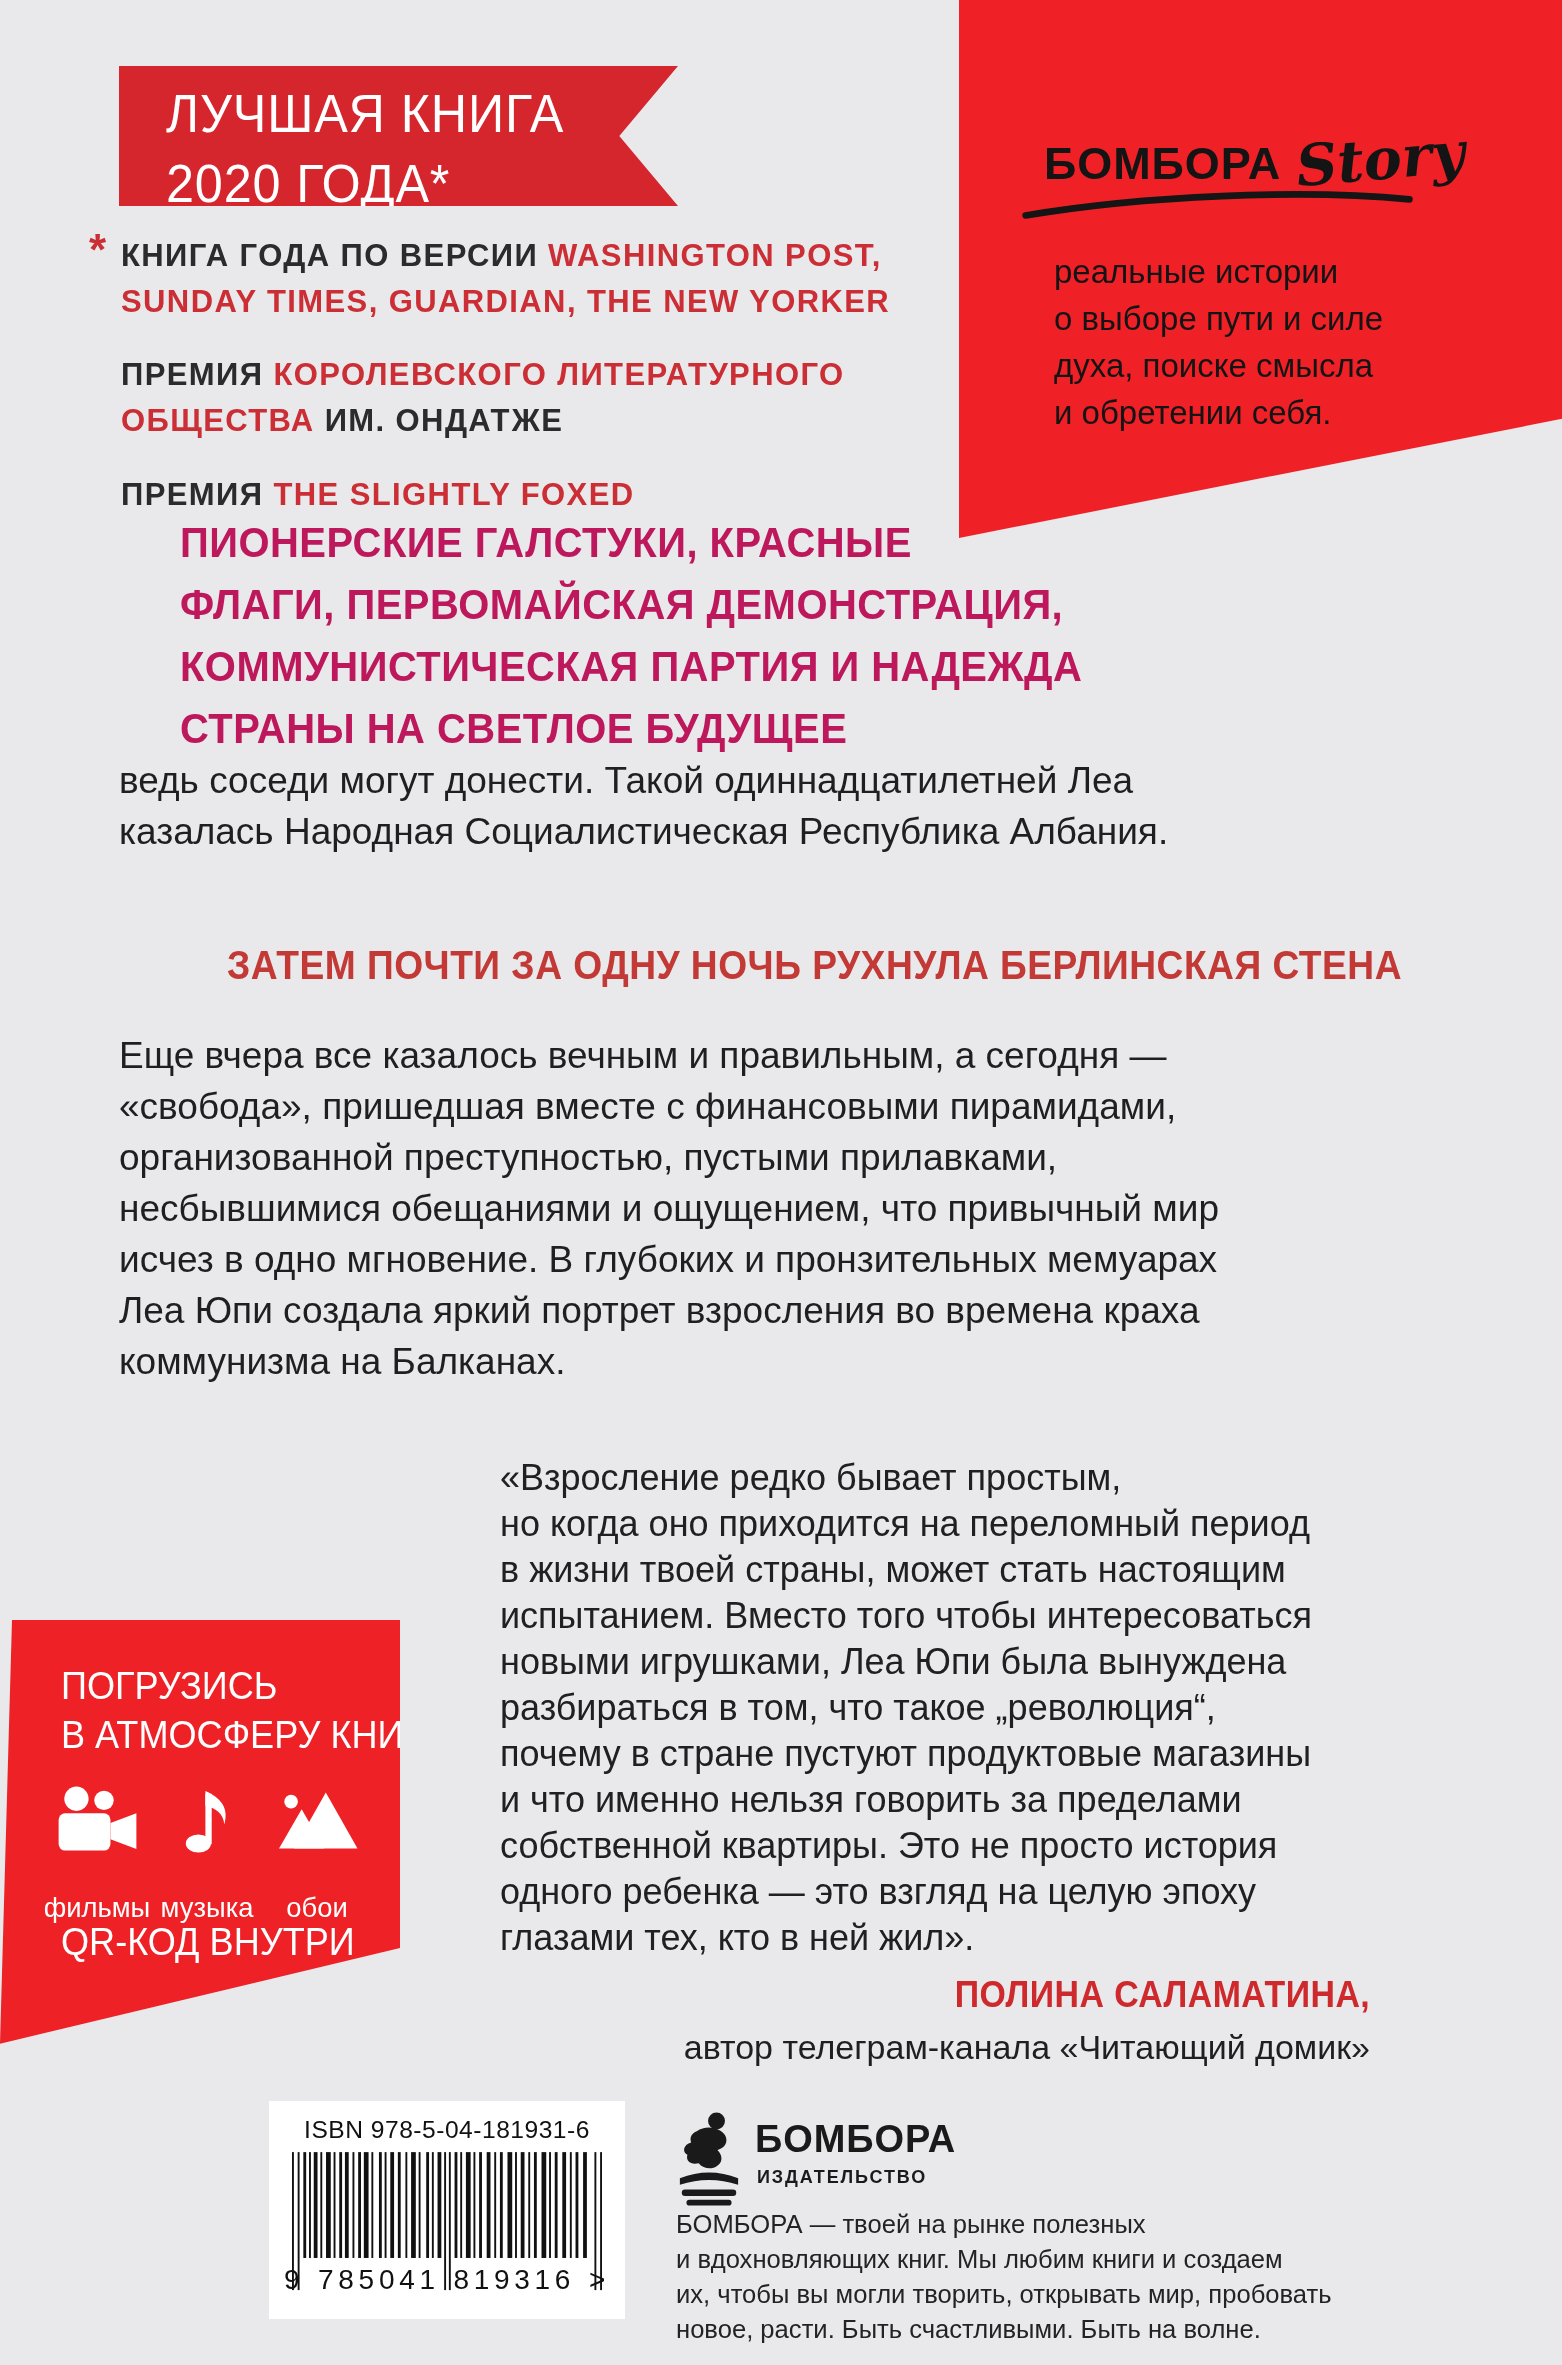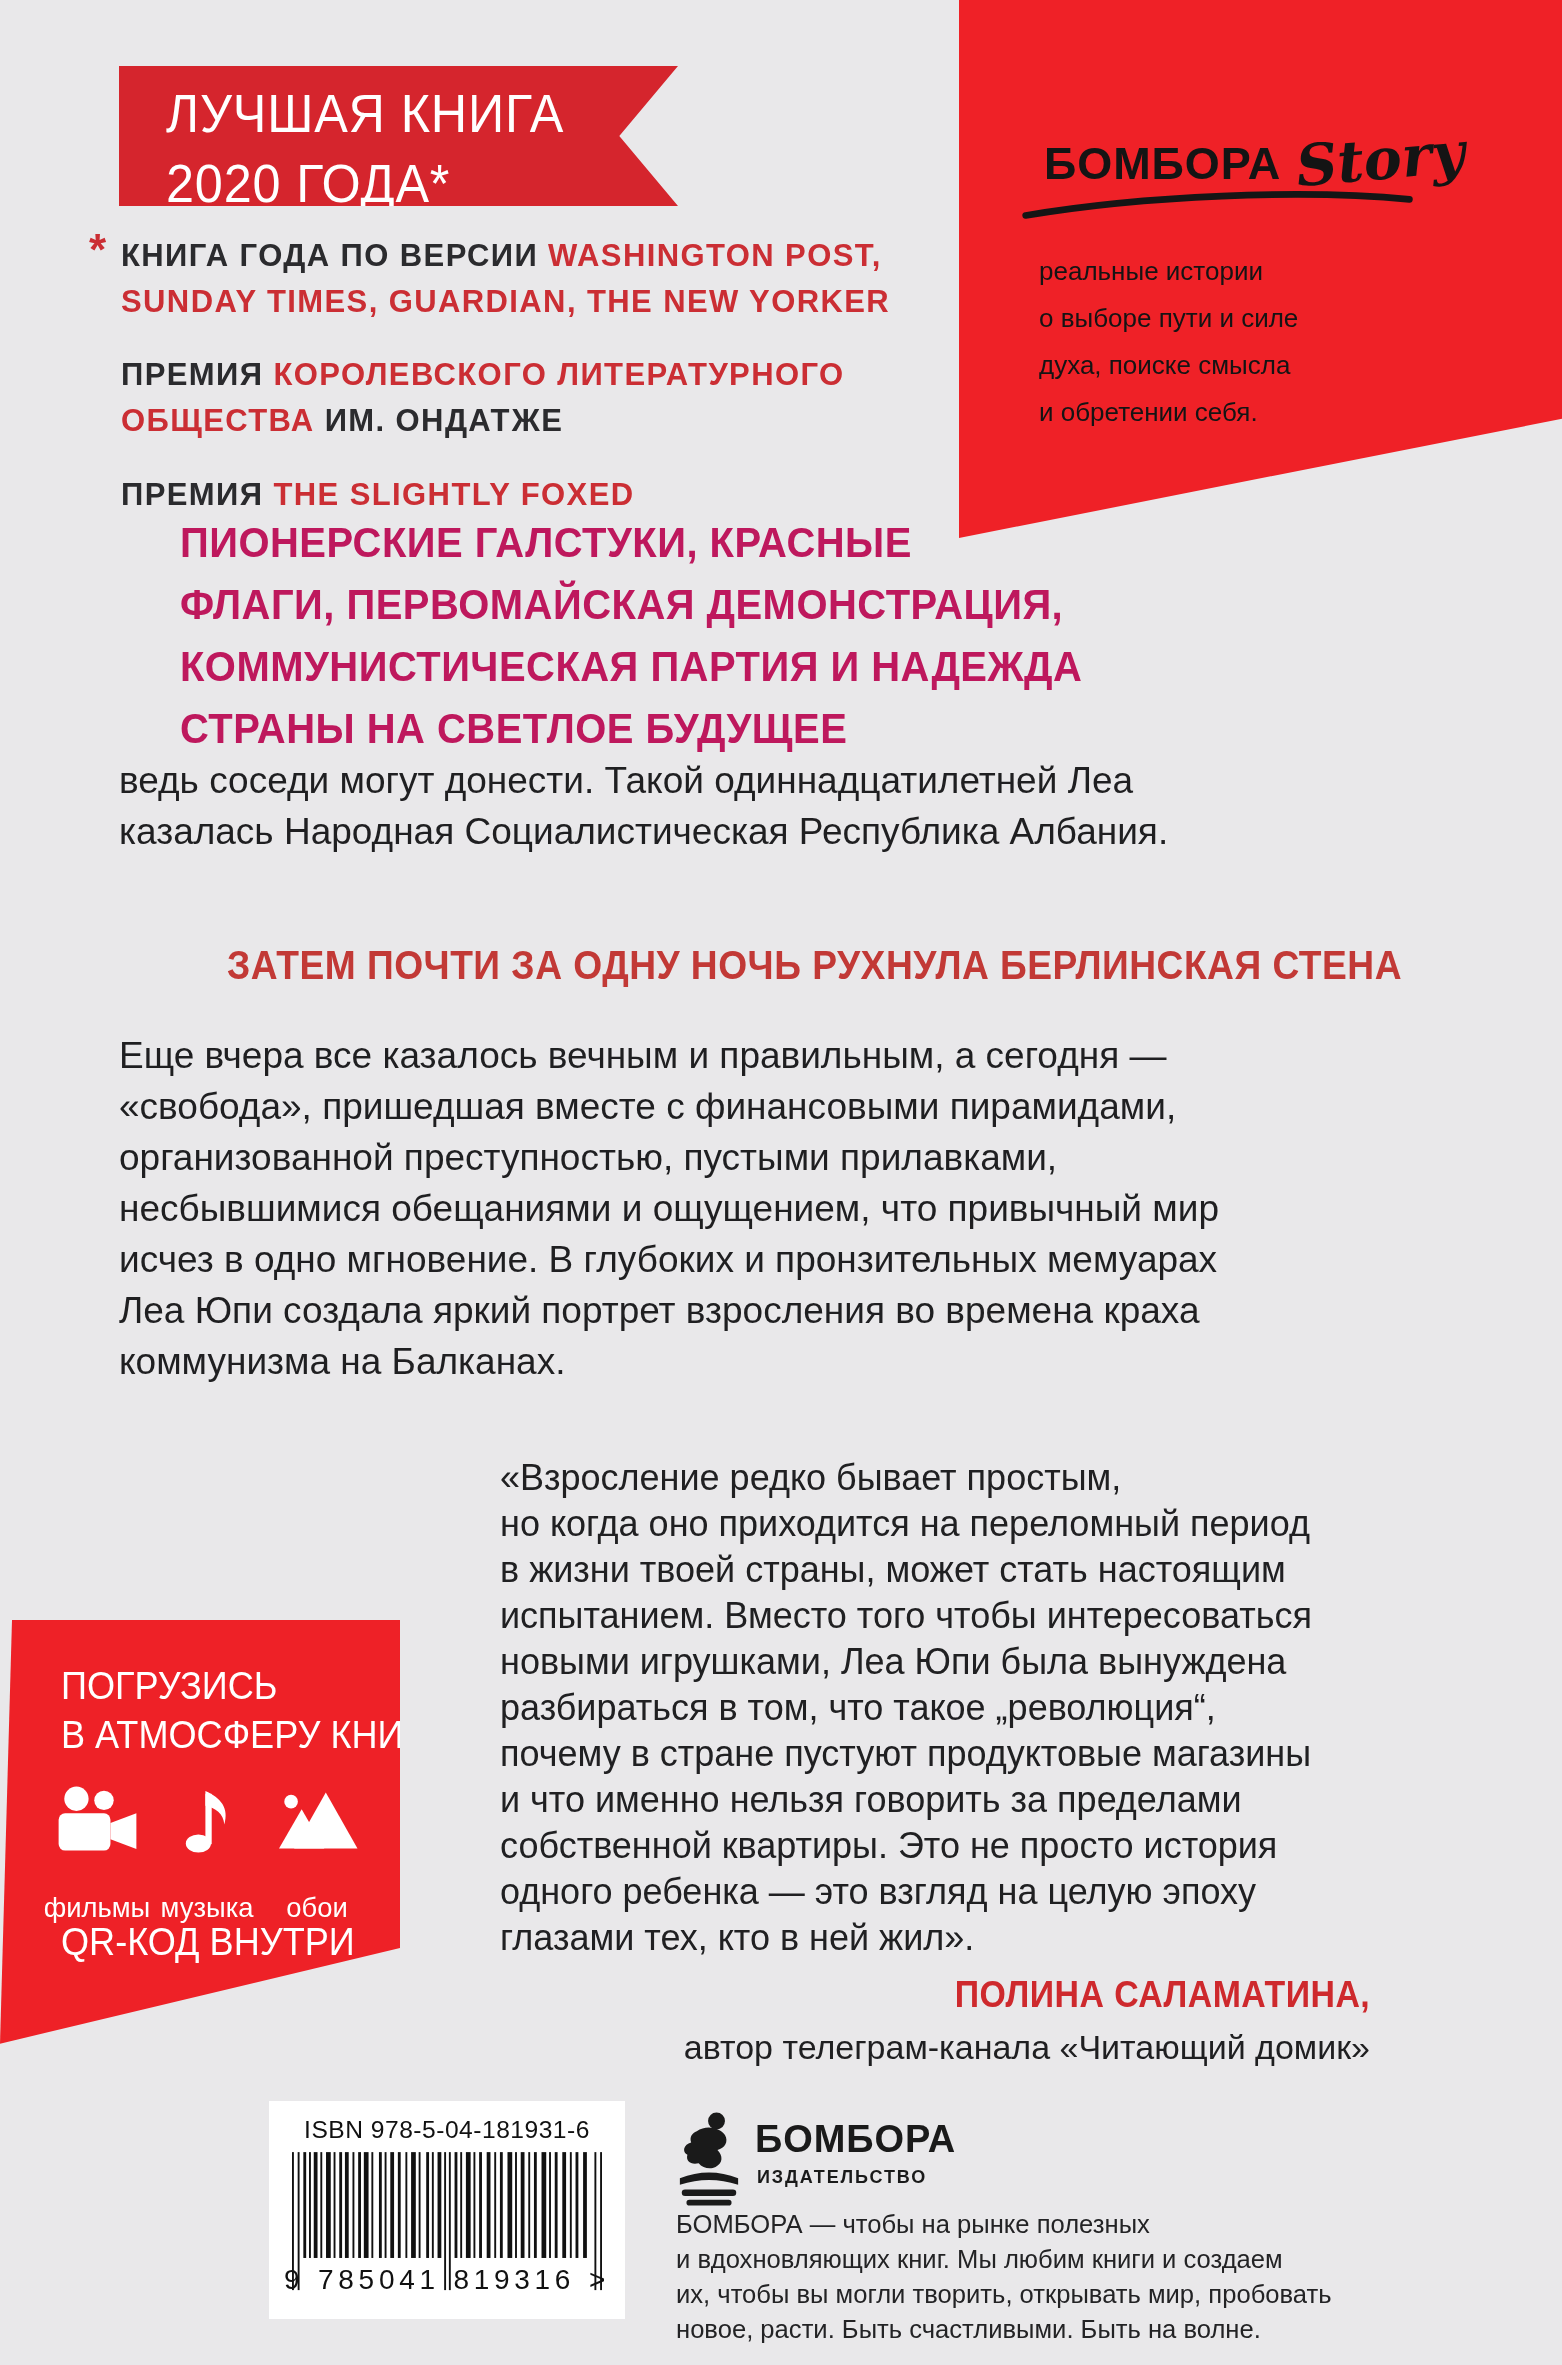--- a/index.html
+++ b/index.html
@@ -23,21 +23,21 @@
   .awards .dark{color:#2b2b2e;}
 
   
   .story{left:959px;top:0;width:604px;height:538px;background:#ef2127;
          clip-path:polygon(0 0,100% 0,100% 77.8%,0 100%);color:#141414;}
   .story .logo{position:absolute;left:85px;top:125px;display:flex;align-items:flex-start;}
   .story .brand{font-size:45px;font-weight:700;letter-spacing:0.9px;padding-top:13.2px;}
   .story .script{font-family:"DejaVu Serif",serif;font-style:italic;font-weight:700;
                  font-size:57px;margin-left:15px;transform:rotate(-5deg);}
   .story .swoosh{position:absolute;left:61px;top:187px;}
-  .story .para{position:absolute;left:80px;top:248px;font-size:26px;line-height:47px;}
+  .story .para{position:absolute;left:95px;top:248px;font-size:33px;line-height:47px;}
 
   
   .headline{left:180px;top:511px;color:#be185d;font-size:43px;font-weight:700;}
   .headline .l{line-height:62px;transform:scaleX(.93);transform-origin:0 0;letter-spacing:0.5px;}
   .subhead{left:180px;top:943px;color:#c23936;font-size:40px;font-weight:700;margin-left:47px;}
   .subhead .l{transform:scaleX(.93);transform-origin:0 0;letter-spacing:0.5px;}
 
   
   .para1{left:119px;top:755px;color:#1f1f21;font-size:37px;}
   .para1 .l{line-height:51px;}
@@ -271,20 +271,20 @@
       <circle cx="41" cy="11" r="9"></circle>
       <path d="M20 22 C30 15 44 18 50 26 C54 33 50 40 42 42 C48 48 48 56 40 60 C34 63 26 61 22 56 C14 58 8 54 10 47 C4 44 6 36 14 34 C12 28 15 24 20 22 Z"></path>
       <path d="M2 72 Q33 60 64 72 L64 79 Q33 69 2 79 Z"></path>
       <rect x="4" y="84" width="58" height="7" rx="3.5"></rect>
       <rect x="9" y="95" width="48" height="6" rx="3"></rect>
     </g>
   </svg>
   <div class="abs pub-name">БОМБОРА</div>
   <div class="abs pub-sub">ИЗДАТЕЛЬСТВО</div>
   <div class="abs pub-desc">
-    <div class="l">БОМБОРА — чтобы на рынке полезных</div>
+    <div class="l">БОМБОРА — твоей на рынке полезных</div>
     <div class="l">и вдохновляющих книг. Мы любим книги и создаем</div>
     <div class="l">их, чтобы вы могли творить, открывать мир, пробовать</div>
     <div class="l">новое, расти. Быть счастливыми. Быть на волне.</div>
   </div>
 
 </div>
 
 
 </body></html>

